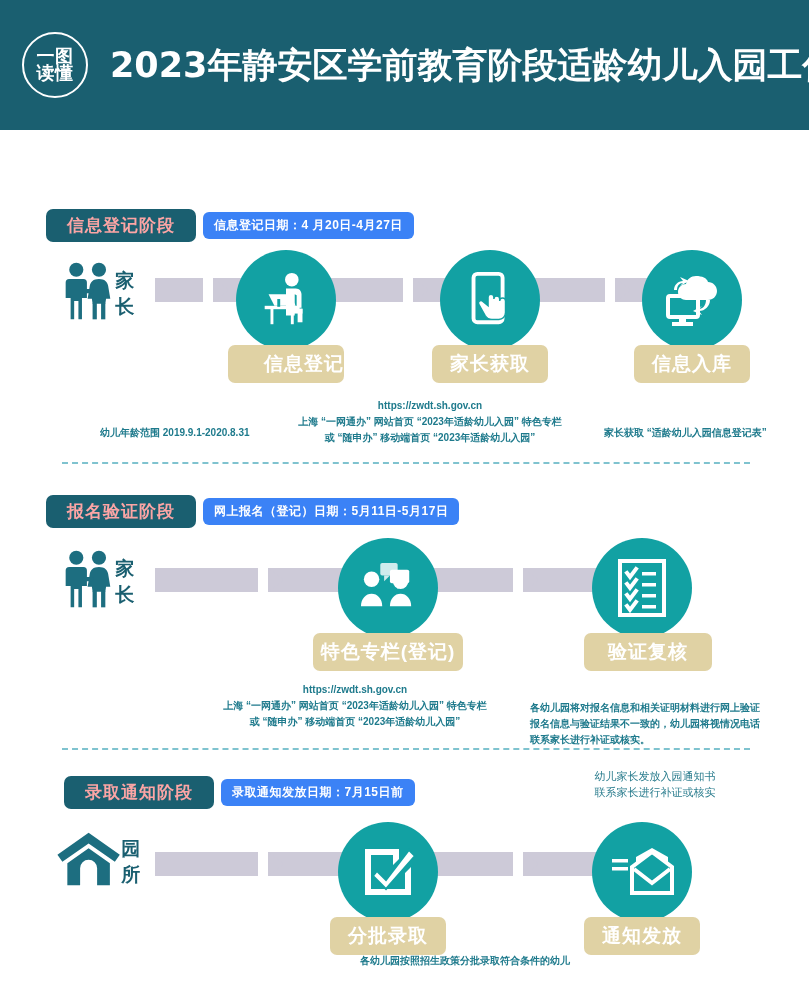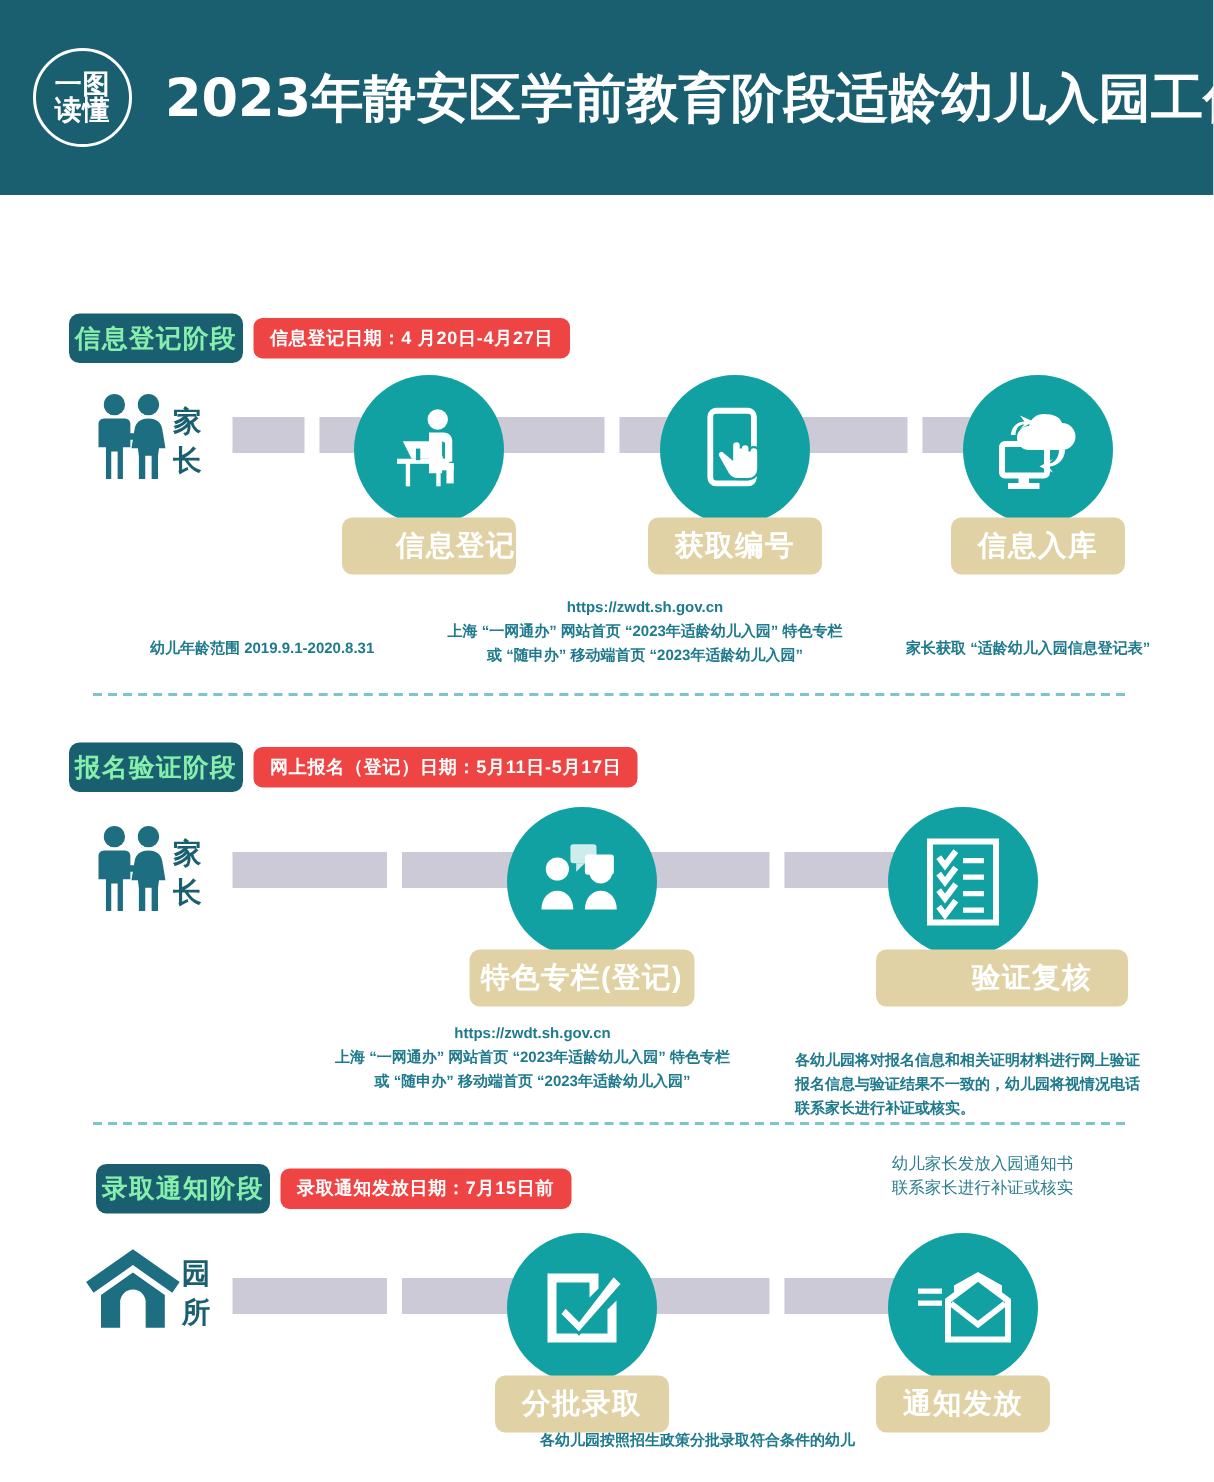--- a/index.html
+++ b/index.html
@@ -33,27 +33,27 @@
     white-space:nowrap;
     font-family:"DejaVu Sans","Liberation Sans",sans-serif;
   }
 
   
   .section{position:absolute;left:0;width:809px;}
 
   
   .pillrow{position:absolute;display:flex;align-items:center;}
   .pill-stage{
-    background:#1a5f70;color:#86efac;
+    background:#1a5f70;color:#fca5a5;
     font-size:17px;font-weight:bold;
-    padding:5px 4px;border-radius:7px;white-space:nowrap;
+    padding:5px 21px;border-radius:7px;white-space:nowrap;
     letter-spacing:1px;
   }
   .pill-date{
-    background:#ef4444;color:#ffffff;
+    background:#3b82f6;color:#ffffff;
     font-size:12px;font-weight:bold;
     padding:5px 11px;border-radius:6px;white-space:nowrap;
     margin-left:7px;letter-spacing:.5px;
   }
 
   
   .band{position:absolute;height:24px;background:#cdcad8;}
   .chev{
     position:absolute;width:16px;height:24px;background:#cdcad8;
     clip-path:polygon(0 0,100% 50%,0 100%);
@@ -148,21 +148,21 @@
       </svg>
     </div>
     <div class="steplabel" style="left:228px;top:345px;width:116px;text-align:right;">信息登记</div>
 
     <div class="circle" style="left:440px;top:250px;width:100px;height:100px;">
       <svg width="58" height="62" viewBox="0 0 58 64">
         <rect x="12" y="5" width="30" height="50" rx="4" fill="none" stroke="#fff" stroke-width="4"></rect>
         <path d="M27 22v16l-6-5c-2-1.5-5 1-3.5 3.5L24 48c1.5 2.5 4 4 7 4h7c4 0 7-3 7-7V33c0-2-1.5-3-3-3s-3 1-3 3v-2c0-2-1.5-3-3-3s-3 1-3 3v-2c0-2-1.5-3-3-3s-3 1-3 3z" fill="#fff" stroke="#12a1a3" stroke-width="1.5"></path>
       </svg>
     </div>
-    <div class="steplabel" style="left:432px;top:345px;width:116px;">获取编号</div>
+    <div class="steplabel" style="left:432px;top:345px;width:116px;">家长获取</div>
 
     <div class="circle" style="left:642px;top:250px;width:100px;height:100px;">
       <svg width="64" height="60" viewBox="0 0 64 60">
         <path d="M36 6c-5 0-9 3-10 8-4 0-8 3-8 8s4 8 8 8h22c5 0 9-4 9-9s-4-9-9-9c-1-4-6-6-12-6z" fill="#fff"></path>
         <rect x="8" y="26" width="30" height="21" rx="2" fill="none" stroke="#fff" stroke-width="4"></rect>
         <rect x="19" y="47" width="7" height="6" fill="#fff"></rect>
         <rect x="12" y="52" width="21" height="4" fill="#fff"></rect>
         <path d="M14 20c0-5 4-9 9-9l-3-4 9 4-9 5 3-3c-4 0-6 3-6 7z" fill="#fff"></path>
         <path d="M50 30c0 6-5 11-11 11l3 4-9-4 9-5-3 3c4 0 7-4 7-9z" fill="#fff"></path>
       </svg>
@@ -230,21 +230,21 @@
         <path d="M11 16l3 4 6-8" fill="none" stroke="#fff" stroke-width="4" stroke-linecap="square"></path>
         <rect x="26" y="15" width="14" height="3.5" fill="#fff"></rect>
         <path d="M11 27l3 4 6-8" fill="none" stroke="#fff" stroke-width="4" stroke-linecap="square"></path>
         <rect x="26" y="26" width="14" height="3.5" fill="#fff"></rect>
         <path d="M11 38l3 4 6-8" fill="none" stroke="#fff" stroke-width="4" stroke-linecap="square"></path>
         <rect x="26" y="37" width="14" height="3.5" fill="#fff"></rect>
         <path d="M11 49l3 4 6-8" fill="none" stroke="#fff" stroke-width="4" stroke-linecap="square"></path>
         <rect x="26" y="48" width="14" height="3.5" fill="#fff"></rect>
       </svg>
     </div>
-    <div class="steplabel" style="left:584px;top:633px;width:128px;padding-left:40px;">验证复核</div>
+    <div class="steplabel" style="left:584px;top:633px;width:128px;">验证复核</div>
 
     <div class="cap center" style="left:200px;top:682px;width:310px;">
       <div>https://zwdt.sh.gov.cn</div>
       <div>上海 “一网通办” 网站首页 “2023年适龄幼儿入园” 特色专栏</div>
       <div>或  “随申办” 移动端首页 “2023年适龄幼儿入园”</div>
     </div>
     <div class="cap left" style="left:530px;top:700px;width:275px;">
       <div>各幼儿园将对报名信息和相关证明材料进行网上验证</div>
       <div>报名信息与验证结果不一致的，幼儿园将视情况电话</div>
       <div>联系家长进行补证或核实。</div>

